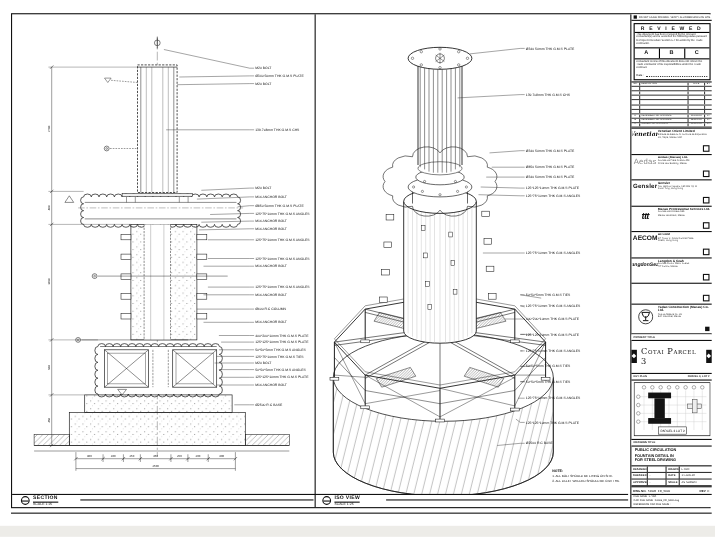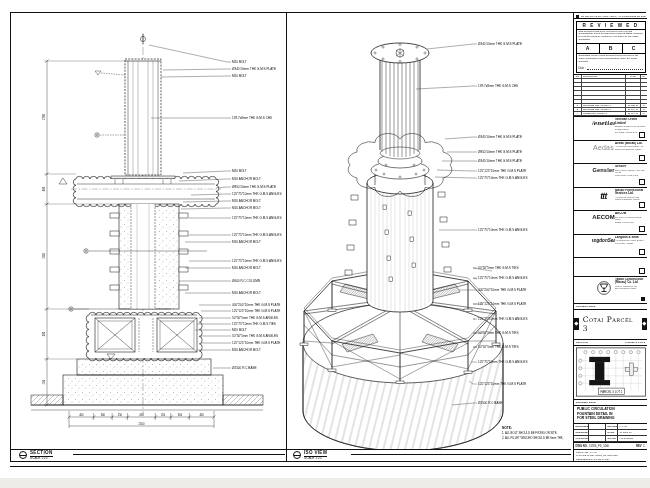--- a/index.html
+++ b/index.html
@@ -39,21 +39,21 @@
   .dateline{flex:1;border-bottom:0.6px dotted #333;height:3px;}
   
   .revtbl{font-size:2.1px;}
   .revtbl .hrow,.revtbl .rrow{display:flex;border-bottom:0.45px solid #444;height:3.1px;line-height:3.1px;overflow:hidden;}
   .revtbl .c1{width:7px;border-right:0.45px solid #444;text-align:center;}
   .revtbl .c2{flex:1;border-right:0.45px solid #444;padding-left:1px;white-space:nowrap;}
   .revtbl .c3{width:14px;border-right:0.45px solid #444;text-align:center;white-space:nowrap;}
   .revtbl .c4{width:6px;text-align:center;}
   
   .comp{height:23.5px;display:flex;padding:1px;}
-  .clogo{width:23px;display:flex;align-items:flex-start;justify-content:center;padding-top:2px;overflow:hidden;margin-left:17px;}
+  .clogo{width:23px;display:flex;align-items:flex-start;justify-content:center;padding-top:2px;overflow:hidden;}
   .cinfo{flex:1;overflow:hidden;}
   .cname{font-size:3px;font-weight:bold;line-height:1.2;}
   .caddr{font-size:2.2px;color:#444;line-height:1.25;}
   .chk{position:absolute;right:2px;bottom:2px;width:3.6px;height:3.6px;border:0.6px solid #111;}
   .lg-venetian{font-family:"DejaVu Serif",serif;font-style:italic;font-weight:bold;font-size:5.5px;}
   .lg-aedas{color:#8a8a8a;font-size:7px;letter-spacing:.2px;}
   .lg-gensler{font-weight:bold;font-size:5.6px;letter-spacing:.2px;}
   .lg-ttt{font-weight:bold;font-style:italic;font-size:8.5px;letter-spacing:-0.6px;}
   .lg-aecom{font-weight:bold;font-size:6px;}
   .lg-ls{font-weight:bold;font-style:italic;font-size:4.6px;}

